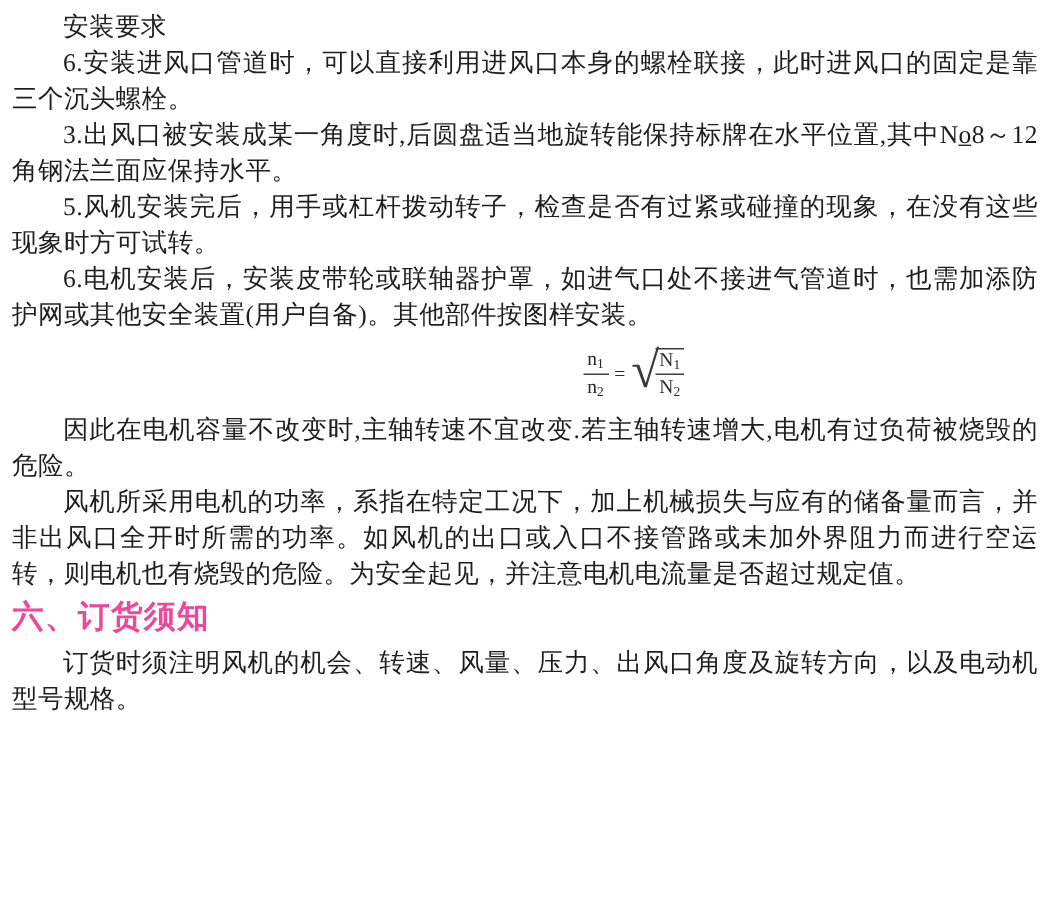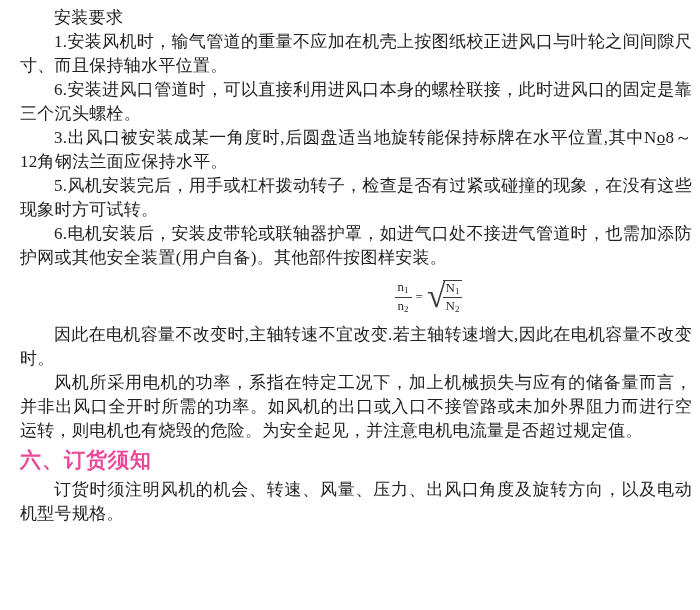--- a/index.html
+++ b/index.html
@@ -9,21 +9,21 @@
     background: #ffffff;
     overflow: hidden;
     font-family: "Liberation Serif", serif;
     color: #1e1e1e;
     box-sizing: border-box;
   }
   .page {
     width: 700px;
     height: 448px;
     box-sizing: border-box;
-    padding: 6px 8px 0 20px;
+    padding: 6px 8px 0 8px;
   }
   .doc-text p {
     margin: 0;
     font-size: 17px;
     line-height: 24px;
     text-align: justify;
     text-justify: inter-character;
     letter-spacing: 0.3px;
   }
   .indent { text-indent: 2em; }
@@ -98,21 +98,20 @@
     letter-spacing: 1px;
   }
 </style>
 </head>
 <body>
 
 <div class="page doc-text">
 
   <p class="section-title">安装要求</p>
 
-  <p class="indent">1.安装风机时，输气管道的重量不应加在机壳上按图纸校正进风口与叶轮之间间隙尺寸、而且保持轴水平位置。</p>
 
   <p class="indent">6.安装进风口管道时，可以直接利用进风口本身的螺栓联接，此时进风口的固定是靠三个沉头螺栓。</p>
 
   <p class="indent">3.出风口被安装成某一角度时,后圆盘适当地旋转能保持标牌在水平位置,其中No̲8～12角钢法兰面应保持水平。</p>
 
 
   <p class="indent">5.风机安装完后，用手或杠杆拨动转子，检查是否有过紧或碰撞的现象，在没有这些现象时方可试转。</p>
 
   <p class="indent">6.电机安装后，安装皮带轮或联轴器护罩，如进气口处不接进气管道时，也需加添防护网或其他安全装置(用户自备)。其他部件按图样安装。</p>
 
@@ -127,21 +126,21 @@
       <span class="radical">
         <span class="rad-sign">√</span>
         <span class="frac under-root">
           <span class="num"><span>N</span><sub>1</sub></span>
           <span class="den"><span>N</span><sub>2</sub></span>
         </span>
       </span>
     </span>
   </div>
 
-  <p class="indent">因此在电机容量不改变时,主轴转速不宜改变.若主轴转速增大,因此在电机容量不改变时。</p>
+  <p class="indent">因此在电机容量不改变时,主轴转速不宜改变.若主轴转速增大,电机有过负荷被烧毁的危险。</p>
 
   <p class="indent">风机所采用电机的功率，系指在特定工况下，加上机械损失与应有的储备量而言，并非出风口全开时所需的功率。如风机的出口或入口不接管路或未加外界阻力而进行空运转，则电机也有烧毁的危险。为安全起见，并注意电机电流量是否超过规定值。</p>
 
   <h2 class="section6-heading">六、订货须知</h2>
 
   <p class="indent">订货时须注明风机的机会、转速、风量、压力、出风口角度及旋转方向，以及电动机型号规格。</p>
 
 </div>
 
 </body></html>

